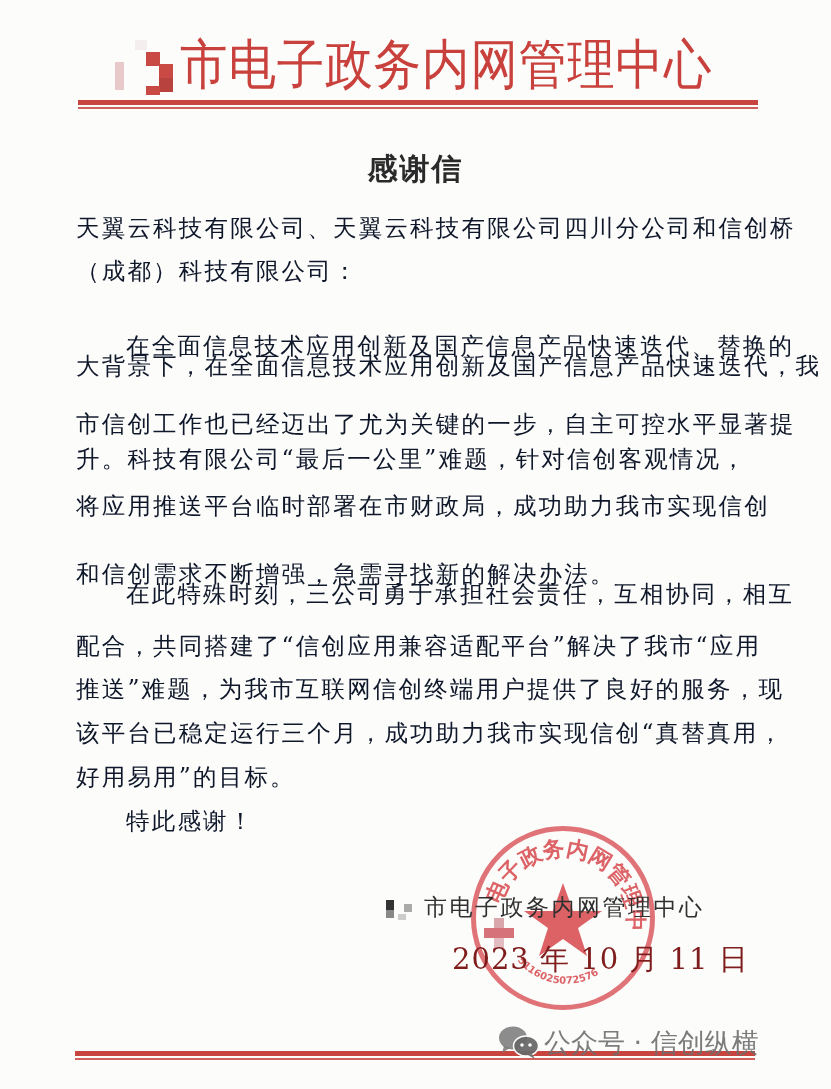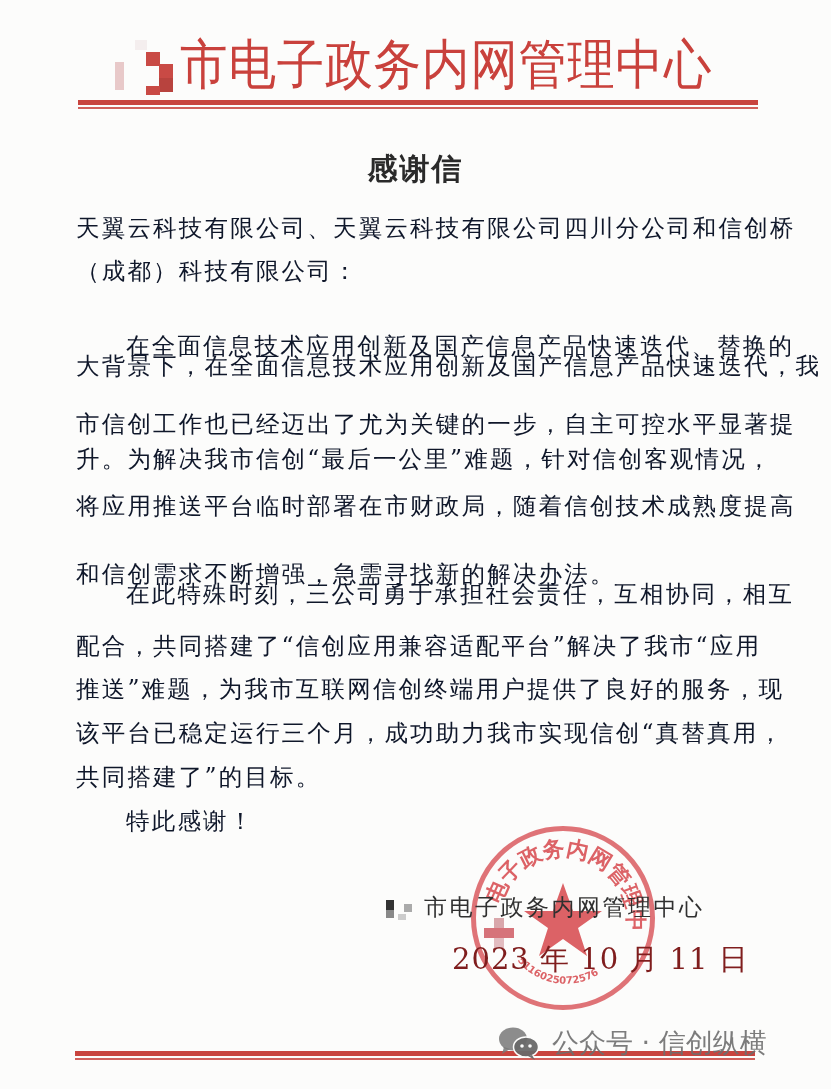--- a/index.html
+++ b/index.html
@@ -47,21 +47,21 @@
     }
     .seal {
       position: absolute; left: 471px; top: 826px;
       width: 184px; height: 184px; border-radius: 50%;
       border: 5px solid rgba(214, 70, 75, 0.75);
       box-sizing: border-box;
     }
     .seal svg { position: absolute; left: 0; top: 0; }
     .watermark {
       position: absolute; left: 498px; top: 1025px;
-      display: flex; align-items: center; gap: 12px;
+      display: flex; gap: 4px;
       color: rgba(110,110,110,0.9);
       font-family: "DejaVu Sans", "Liberation Sans", sans-serif;
       font-size: 27px; white-space: nowrap;
     }
     .wm-icon { width: 42px; height: 34px; position: relative; }
   </style>
 </head>
 <body>
 
 <div class="mosaic">
@@ -77,29 +77,29 @@
 <div class="rule-thin" style="left:78px;top:107px;width:680px;"></div>
 
 <div class="doc-title">感谢信</div>
 
 <div class="line" style="top:213px;">天翼云科技有限公司、天翼云科技有限公司四川分公司和信创桥</div>
 <div class="line" style="top:256px;">（成都）科技有限公司：</div>
 
 <div class="line indent" style="top:298px;margin-top:33px;">在全面信息技术应用创新及国产信息产品快速迭代、替换的</div>
 <div class="line" style="top:351px;">大背景下，在全面信息技术应用创新及国产信息产品快速迭代，我</div>
 <div class="line" style="top:397px;margin-top:12px;">市信创工作也已经迈出了尤为关键的一步，自主可控水平显著提</div>
-<div class="line" style="top:444px;">升。为解决我市信创“最后一公里”难题，针对信创客观情况，</div>
-<div class="line" style="top:491px;">将应用推送平台临时部署在市财政局，随着信创技术成熟度提高</div>
+<div class="line" style="top:444px;">升。科技有限公司“最后一公里”难题，针对信创客观情况，</div>
+<div class="line" style="top:491px;">将应用推送平台临时部署在市财政局，成功助力我市实现信创</div>
 <div class="line" style="top:559px;">和信创需求不断增强，急需寻找新的解决办法。</div>
 
 <div class="line indent" style="top:579px;">在此特殊时刻，三公司勇于承担社会责任，互相协同，相互</div>
 <div class="line" style="top:631px;text-align:center;">配合，共同搭建了“信创应用兼容适配平台”解决了我市“应用</div>
 <div class="line" style="top:674px;">推送”难题，为我市互联网信创终端用户提供了良好的服务，现</div>
 <div class="line" style="top:718px;">该平台已稳定运行三个月，成功助力我市实现信创“真替真用，</div>
-<div class="line" style="top:762px;">共同搭建了”的目标。</div>
+<div class="line" style="top:762px;">好用易用”的目标。</div>
 
 <div class="line indent" style="top:806px;">特此感谢！</div>
 
 <div class="seal">
   <svg width="174" height="174" viewBox="0 0 174 174">
     <defs>
       <path id="sealArcTop" d="M 22 90 A 65 65 0 1 1 152 90"></path>
       <path id="sealArcBottom" d="M 40 128 A 62 62 0 0 0 132 136"></path>
     </defs>
     <polygon points="87,52 97,80 126,80 102,97 111,125 87,108 63,125 72,97 48,80 77,80" fill="rgba(214,70,75,0.85)"></polygon>

